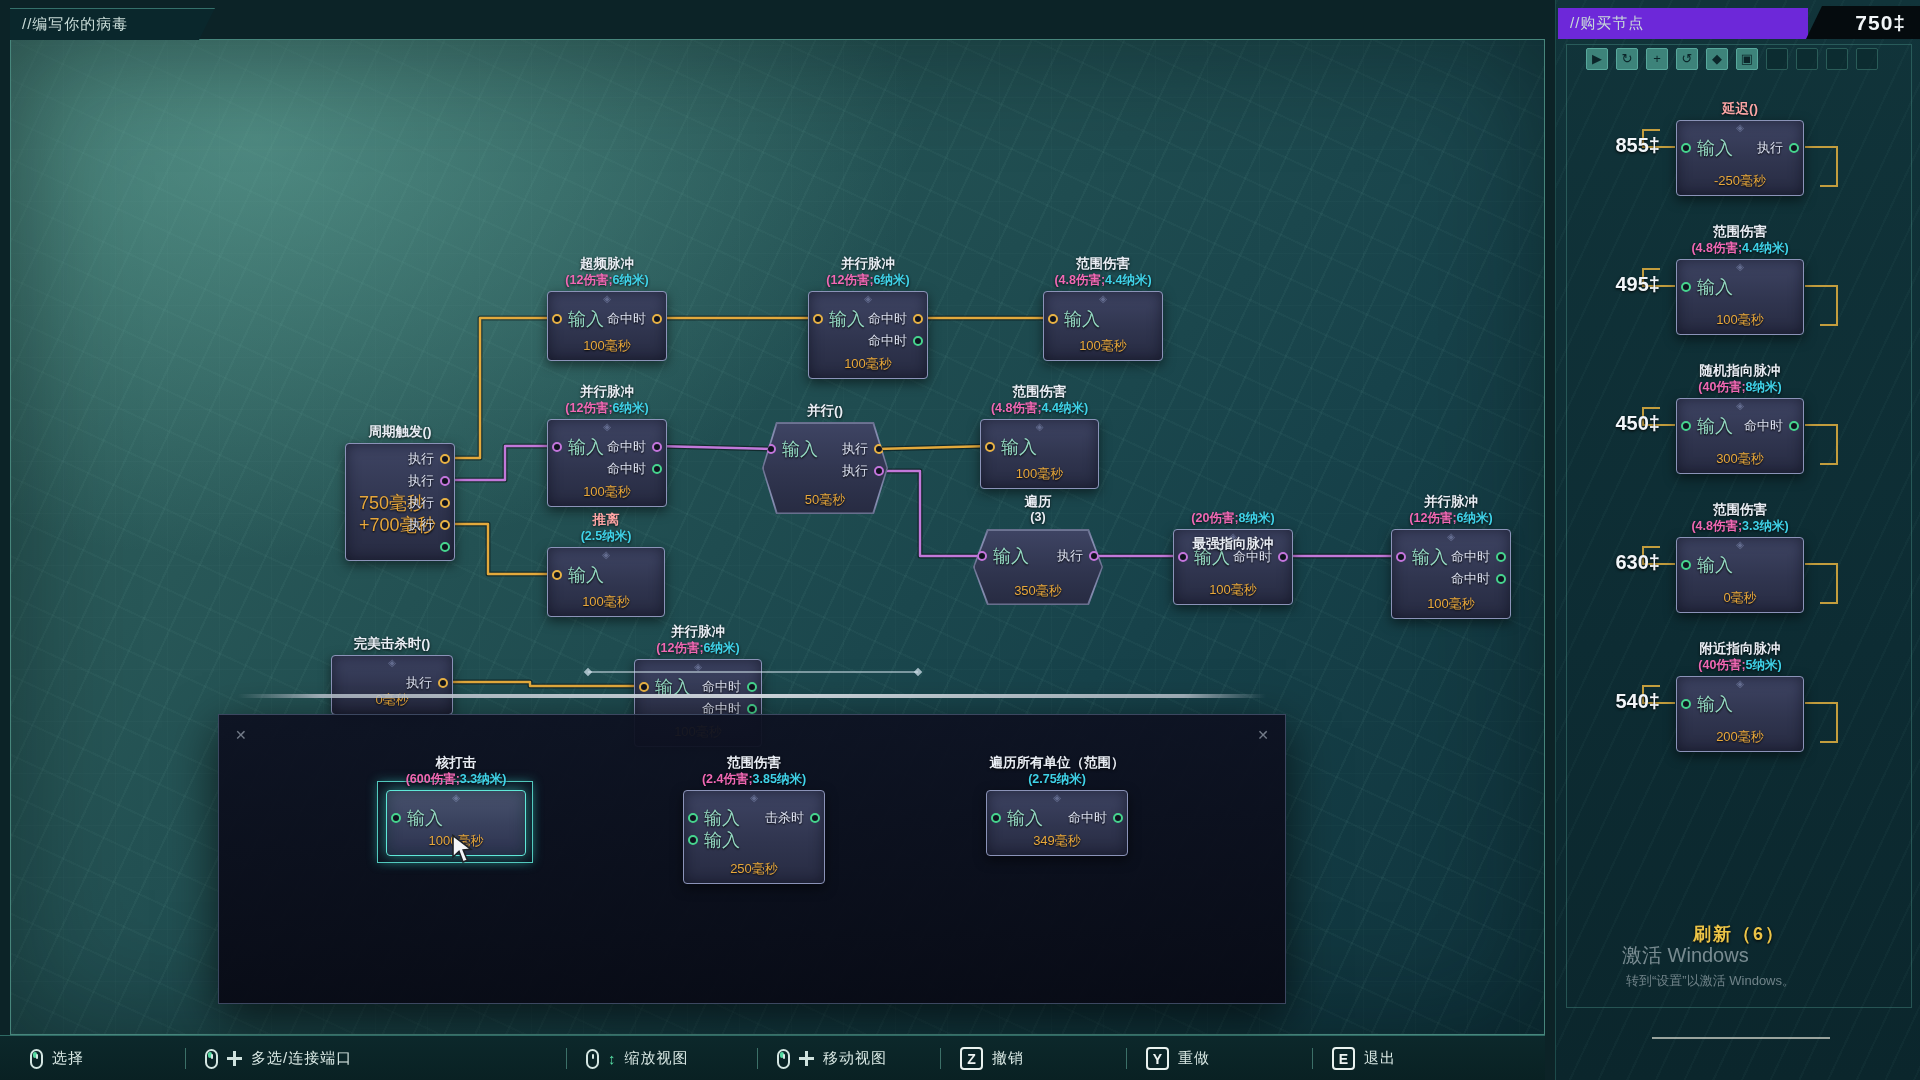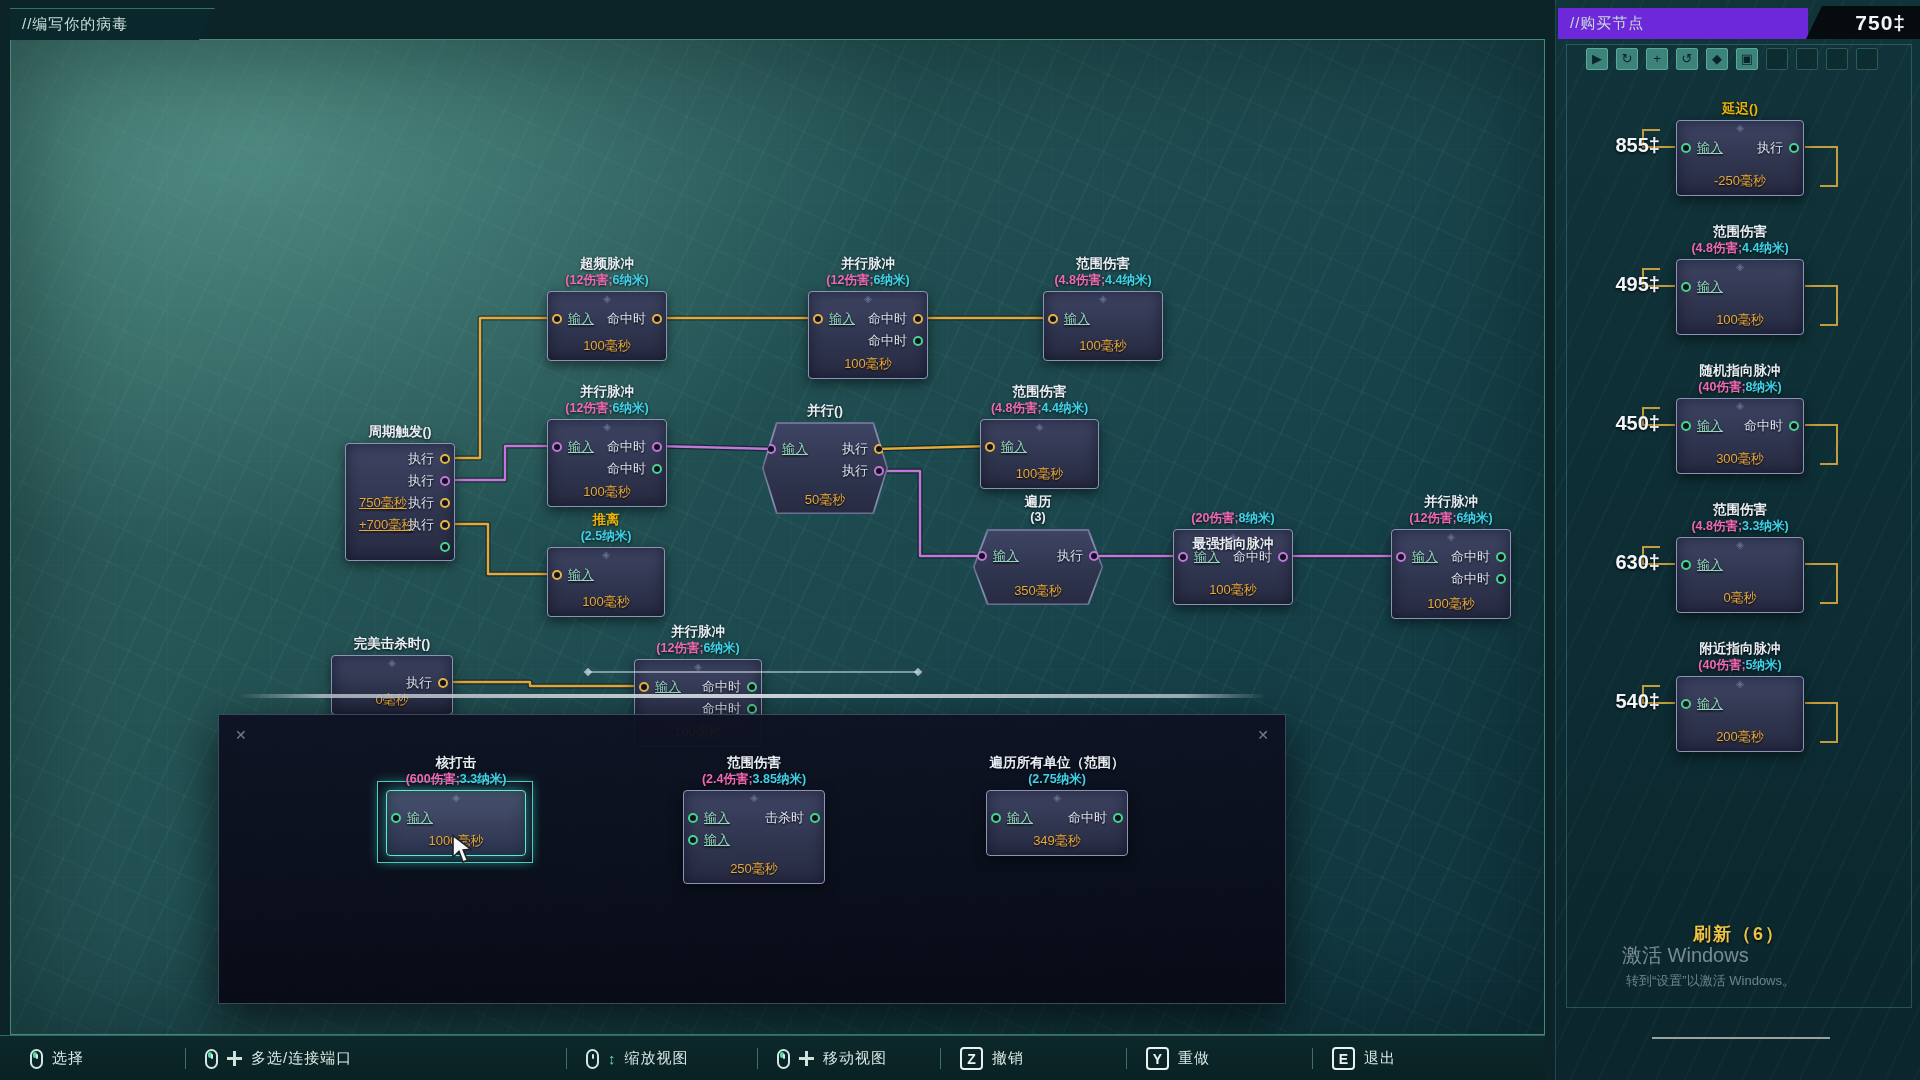--- a/index.html
+++ b/index.html
@@ -48,29 +48,29 @@
   .hatglyph { position:absolute; top:1px; left:50%; transform:translateX(-50%);
     font-size:10px; color:rgba(185,200,245,0.35); z-index:1; }
   .nrow { position:absolute; left:0; right:0; height:22px; z-index:1; }
   .port { position:absolute; top:50%; transform:translateY(-50%); width:10px; height:10px;
     border-radius:50%; background:#10131f; }
   .pl-dot { left:4px; } .pr-dot { right:4px; }
   .port.y { border:2px solid #e8b244; }
   .port.p { border:2px solid #c475dc; }
   .port.g { border:2px solid #46d48e; }
   .plabel { position:absolute; left:20px; top:50%; transform:translateY(-50%);
-    font-size:13px; color:#94d9c2; white-space:nowrap; text-shadow:0 1px 2px #000;text-decoration:underline; }
+    font-size:18px; color:#94d9c2; white-space:nowrap; text-shadow:0 1px 2px #000; }
   .plabel.tval { color:#e8a83c; left:13px; }
   .rlabel { position:absolute; right:20px; top:50%; transform:translateY(-50%);
     font-size:13px; color:#dde2f2; white-space:nowrap; text-shadow:0 1px 2px #000; }
   .ntime { position:absolute; bottom:5px; left:0; width:100%; text-align:center; z-index:1;
     font-size:13px; color:#e8a83c; text-shadow:0 1px 2px #000; }
   .ntitle { position:absolute; transform:translateX(-50%); font-size:13.5px; font-weight:700;
     color:#e9edf4; white-space:nowrap; text-shadow:0 1px 3px rgba(0,0,0,0.85); z-index:4; }
-  .ntitle.cyan { color:#eab308; }
+  .ntitle.cyan { color:#fca5a5; }
   .nsub { position:absolute; transform:translateX(-50%); font-size:12.5px; font-weight:700;
     white-space:nowrap; text-shadow:0 1px 3px rgba(0,0,0,0.85); z-index:4; }
   .sd { color:#f168b4; } .sr { color:#3fd2e8; } .sw { color:#e9edf4; }
   .selbox { position:absolute; border:1px solid rgba(95,232,216,0.85);
     box-shadow:0 0 10px rgba(64,224,208,0.35); }
   .price { position:absolute; width:80px; text-align:right; font-size:20px; font-weight:700;
     color:#f2f6fa; text-shadow:0 1px 3px #000; }
 
   
   #modal-deco { position:absolute; left:588px; top:671px; width:330px; height:2px; z-index:4;

